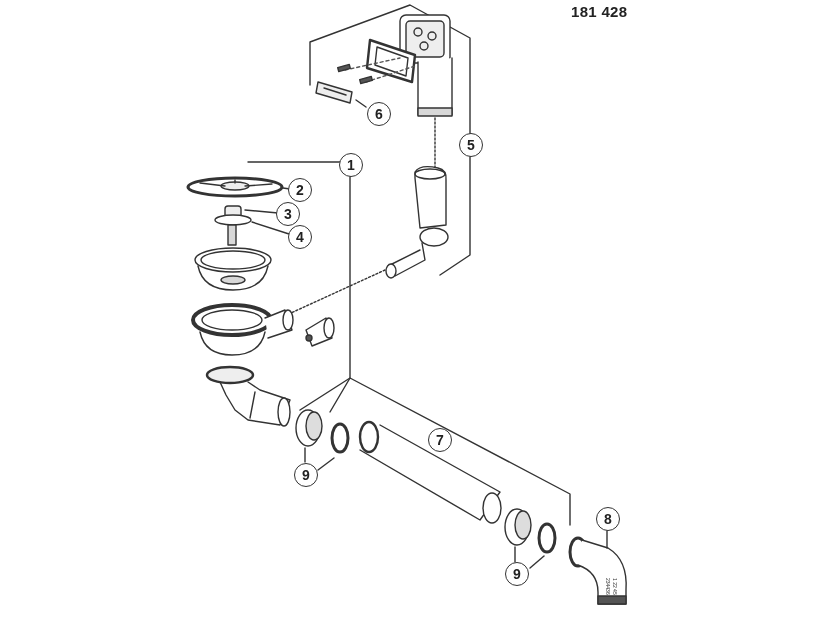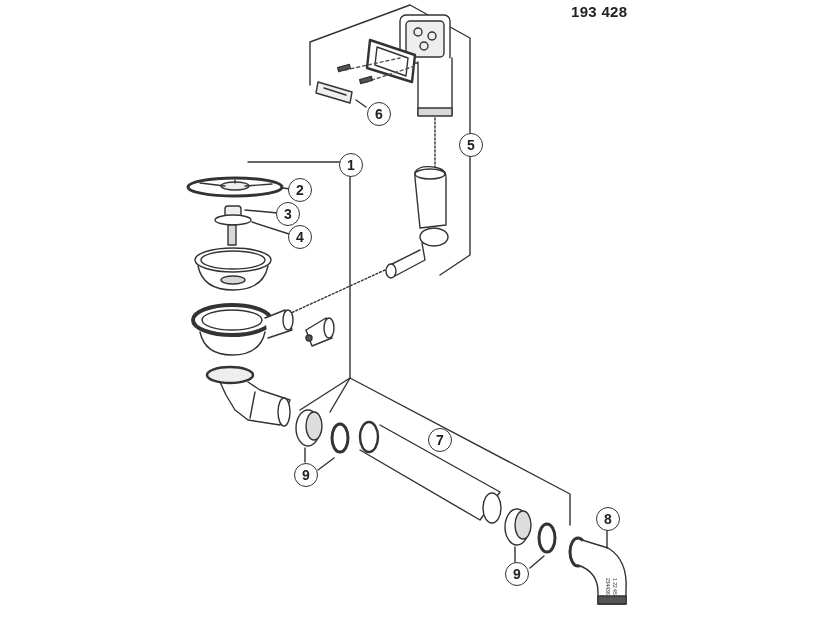--- a/index.html
+++ b/index.html
@@ -148,21 +148,21 @@
     </g>
     <line x1="607" y1="530" x2="607" y2="548"></line>
   </g>
 
   <g font-family="Liberation Sans, sans-serif" font-size="5" fill="#333">
     <text x="606" y="578" transform="rotate(90 606 578)">234436</text>
     <text x="613" y="578" transform="rotate(90 613 578)">1 22 45</text>
   </g>
 </svg>
 
-<div class="part-number">193 428</div>
+<div class="part-number">181 428</div>
 
 <div class="callout" style="left:339px;top:153px;">1</div>
 <div class="callout" style="left:288px;top:178px;">2</div>
 <div class="callout" style="left:276px;top:202px;">3</div>
 <div class="callout" style="left:288px;top:225px;">4</div>
 <div class="callout" style="left:459px;top:133px;">5</div>
 <div class="callout" style="left:367px;top:102px;">6</div>
 <div class="callout" style="left:428px;top:428px;">7</div>
 <div class="callout" style="left:596px;top:507px;">8</div>
 <div class="callout" style="left:294px;top:463px;">9</div>

